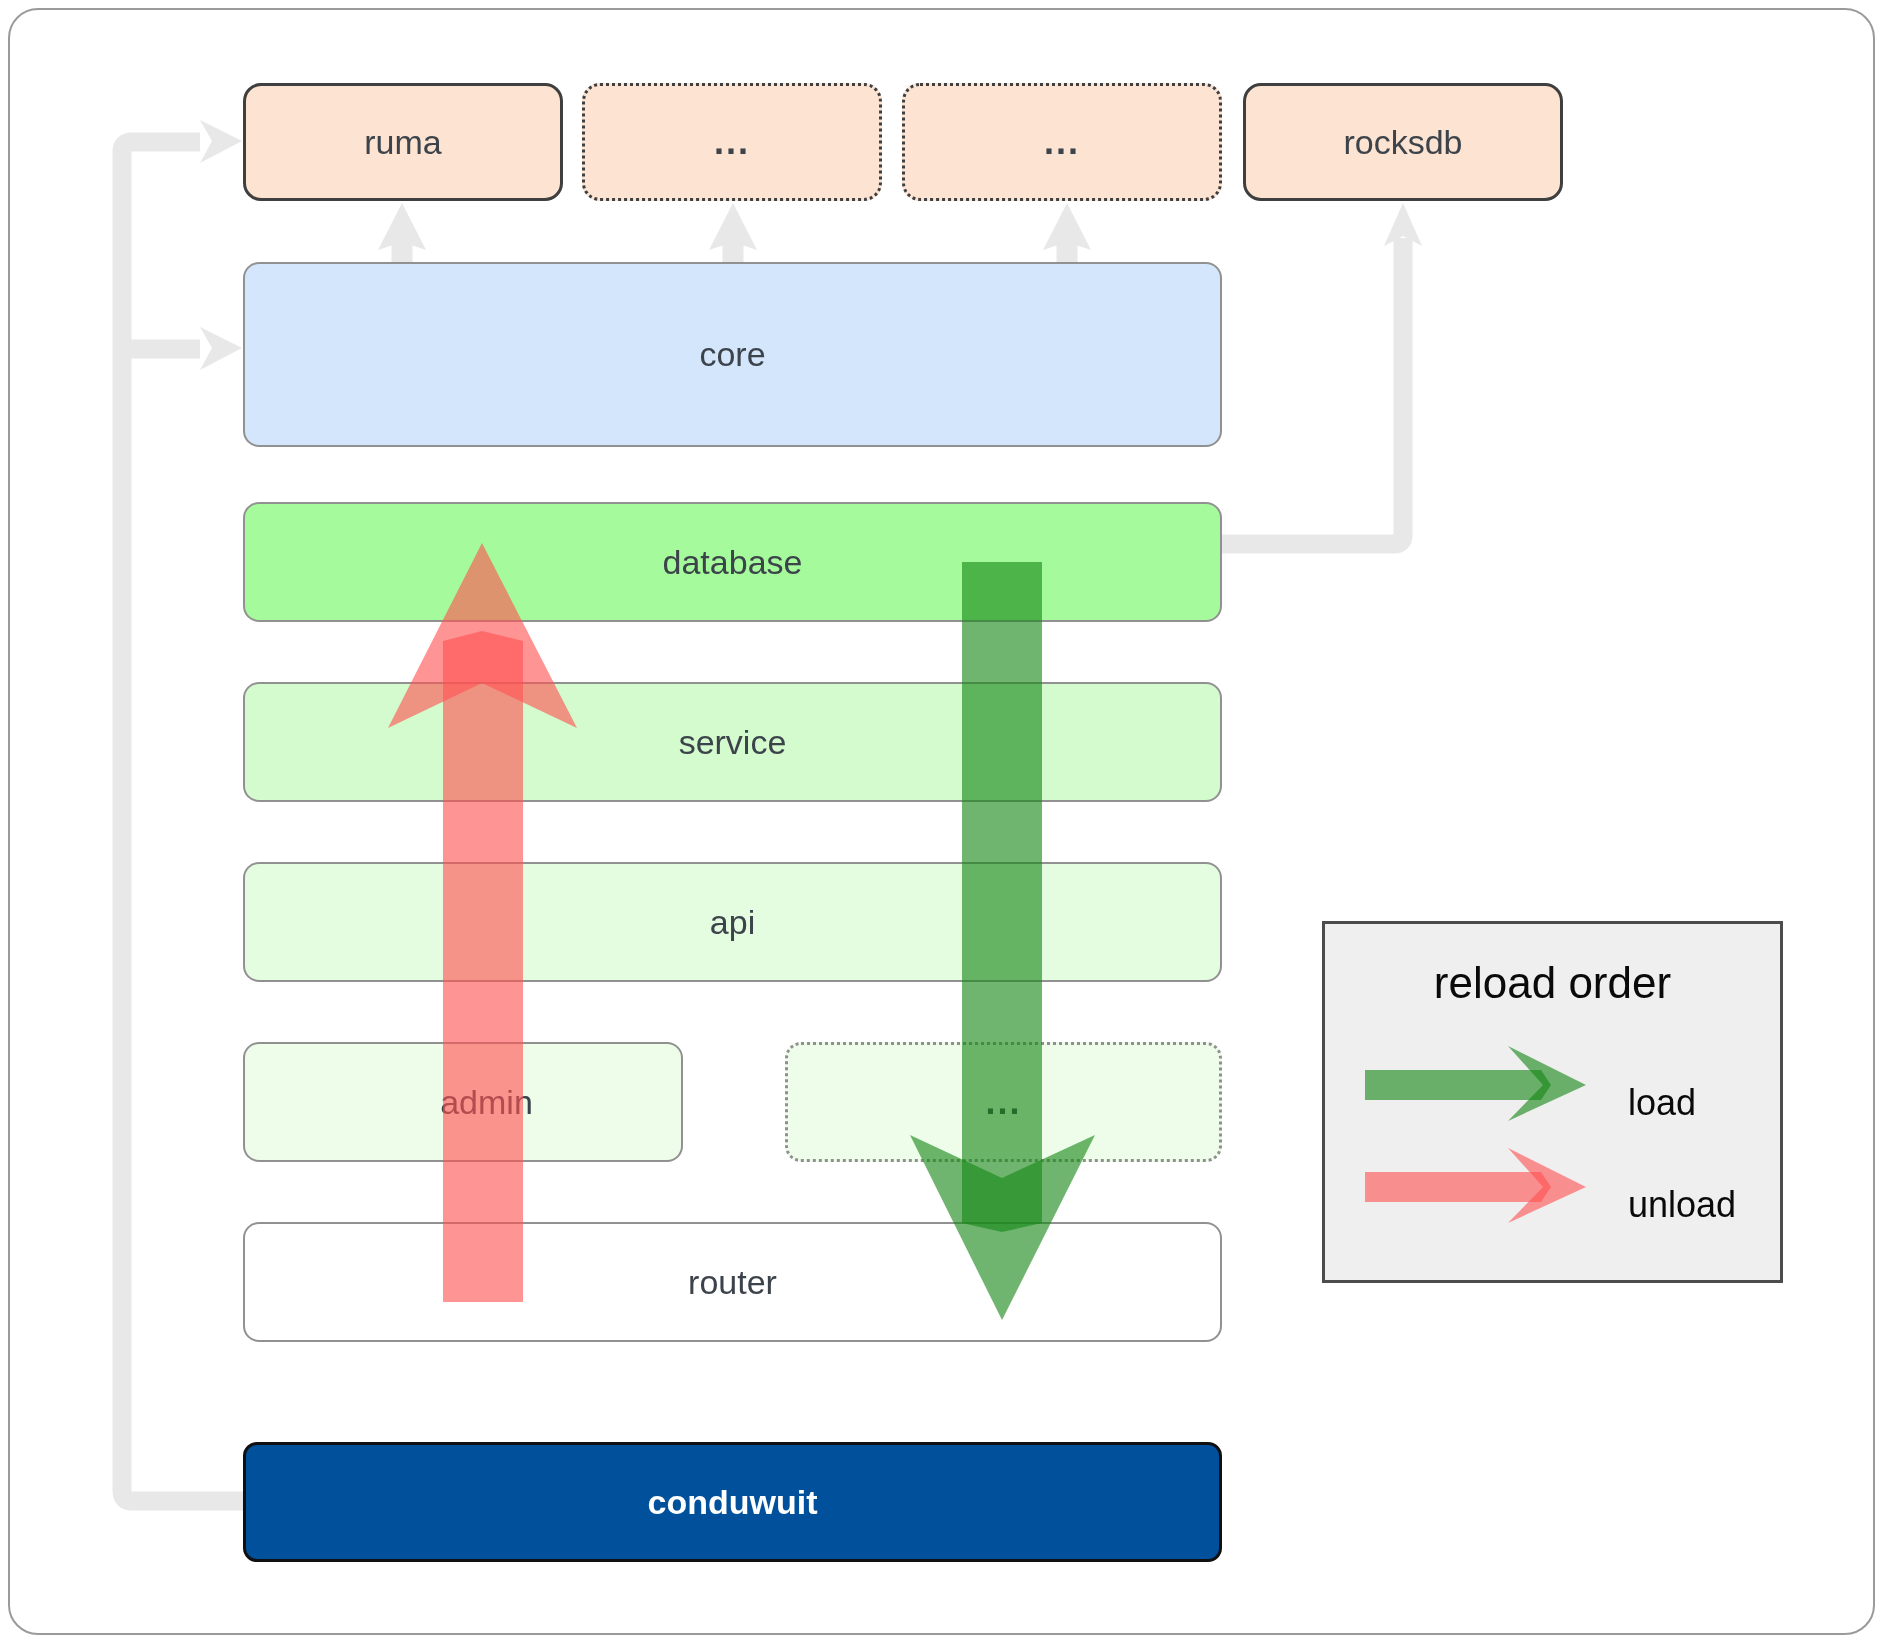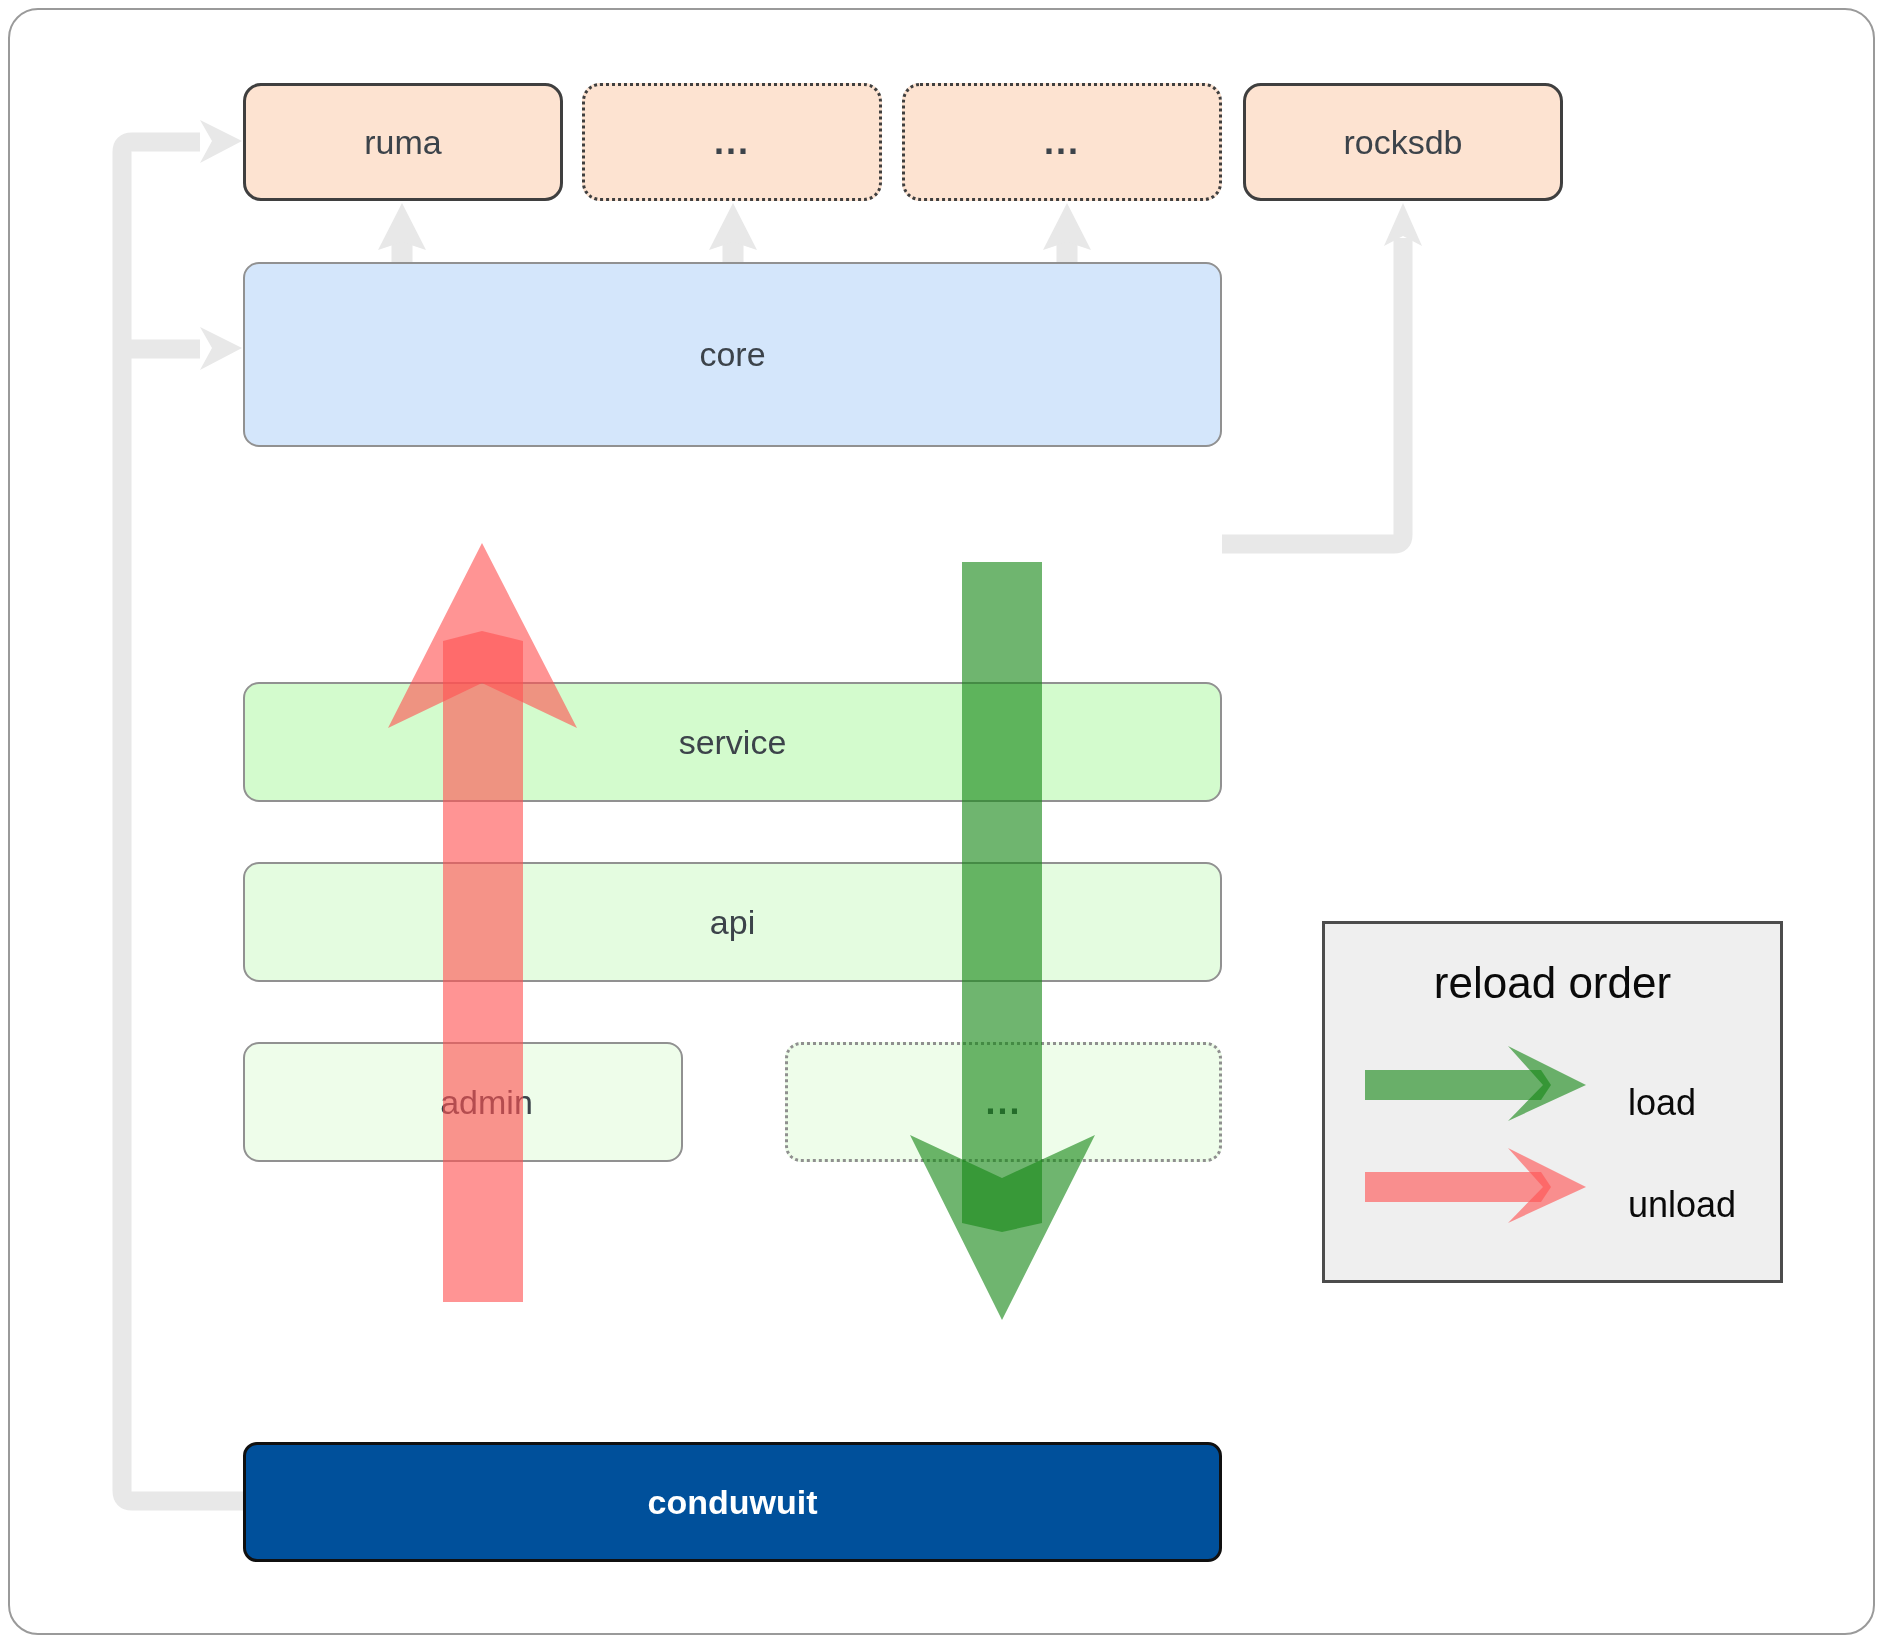--- a/index.html
+++ b/index.html
@@ -83,34 +83,40 @@
     <div class="box top-box top-dotted" id="box-dots-b">
       <span class="dots">...</span>
     </div>
     <div class="box top-box" id="box-rocksdb">
       <span>rocksdb</span>
     </div>
 
     <div class="box wide" id="box-core">
       <span>core</span>
     </div>
+    <div class="box wide" id="box-database">
+      <span>database</span>
+    </div>
     <div class="box wide" id="box-service">
       <span>service</span>
     </div>
     <div class="box wide" id="box-api">
       <span>api</span>
     </div>
 
     <div class="box" id="box-admin">
       <span>admin</span>
     </div>
     <div class="box" id="box-admin-dots">
       <span class="dots">...</span>
     </div>
 
+    <div class="box wide" id="box-router">
+      <span>router</span>
+    </div>
     <div class="box wide" id="box-conduwuit">
       <span>conduwuit</span>
     </div>
   </div>
 
   <svg class="layer" viewBox="0 0 1883 1643" xmlns="http://www.w3.org/2000/svg">
 
     <g fill-opacity="0.62">
       <polygon points="482,543 577,728 482,683 388,728" fill="#ff5252"></polygon>
       <polygon points="443,1302 443,641 482,631 523,641 523,1302" fill="#ff5252"></polygon>

